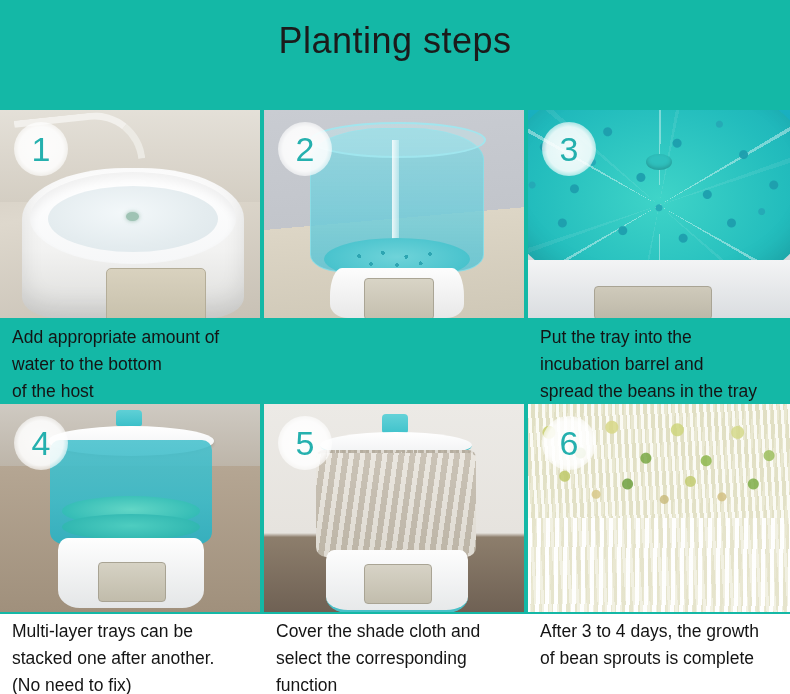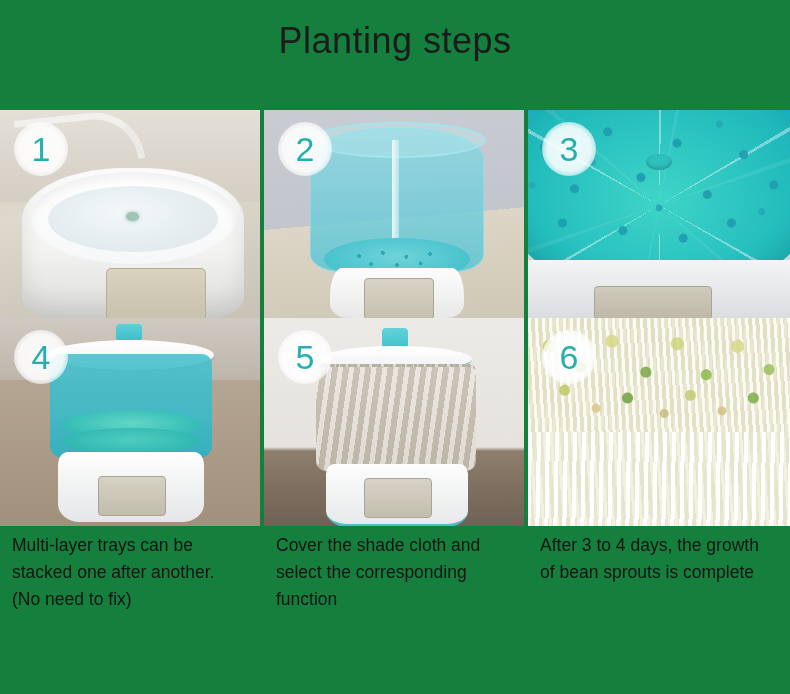--- a/index.html
+++ b/index.html
@@ -9,22 +9,22 @@
   }
   body {
     width: 790px;
     height: 694px;
     font-family: "Liberation Sans", sans-serif;
     overflow: hidden;
   }
   #page {
     position: relative;
     width: 790px;
-    height: 694px;
-    background: #15803d;
+    height: 614px;
+    background: #14b8a6;
   }
 
   
   #title {
     position: absolute;
     top: 20px;
     left: 0;
     width: 790px;
     text-align: center;
     font-size: 36px;
@@ -360,20 +360,23 @@
           <div class="wall"></div>
           <div class="tube"></div>
           <div class="bowl"></div>
           <div class="rim"></div>
           <div class="water"></div>
           <div class="nozzle"></div>
           <div class="panel"></div>
         </div>
         <div class="badge">1</div>
       </div>
+      <div class="caption">Add appropriate amount of
+water to the bottom
+of the host</div>
     </div>
 
     <div class="cell">
       <div class="photo">
         <div class="photo-inner p2">
           <div class="barrel"></div>
           <div class="barrel-top"></div>
           <div class="pipe"></div>
           <div class="tray"></div>
           <div class="holes"></div>
@@ -389,20 +392,23 @@
         <div class="photo-inner p3">
           <div class="traydisc"></div>
           <div class="spokes"></div>
           <div class="beans"></div>
           <div class="hub"></div>
           <div class="body"></div>
           <div class="panel"></div>
         </div>
         <div class="badge">3</div>
       </div>
+      <div class="caption">Put the tray into the
+incubation barrel and
+spread the beans in the tray</div>
     </div>
 
     <div class="cell">
       <div class="photo">
         <div class="photo-inner p4">
           <div class="floorline"></div>
           <div class="knob"></div>
           <div class="lid"></div>
           <div class="barrel"></div>
           <div class="tray1"></div>

